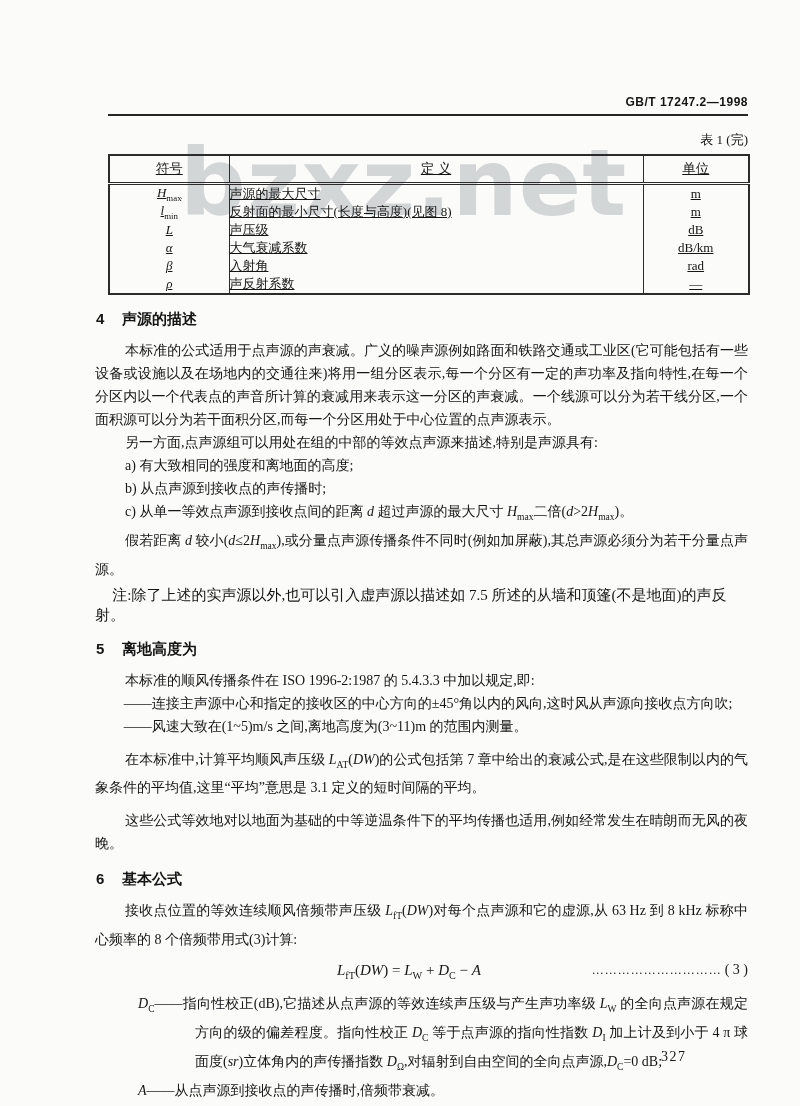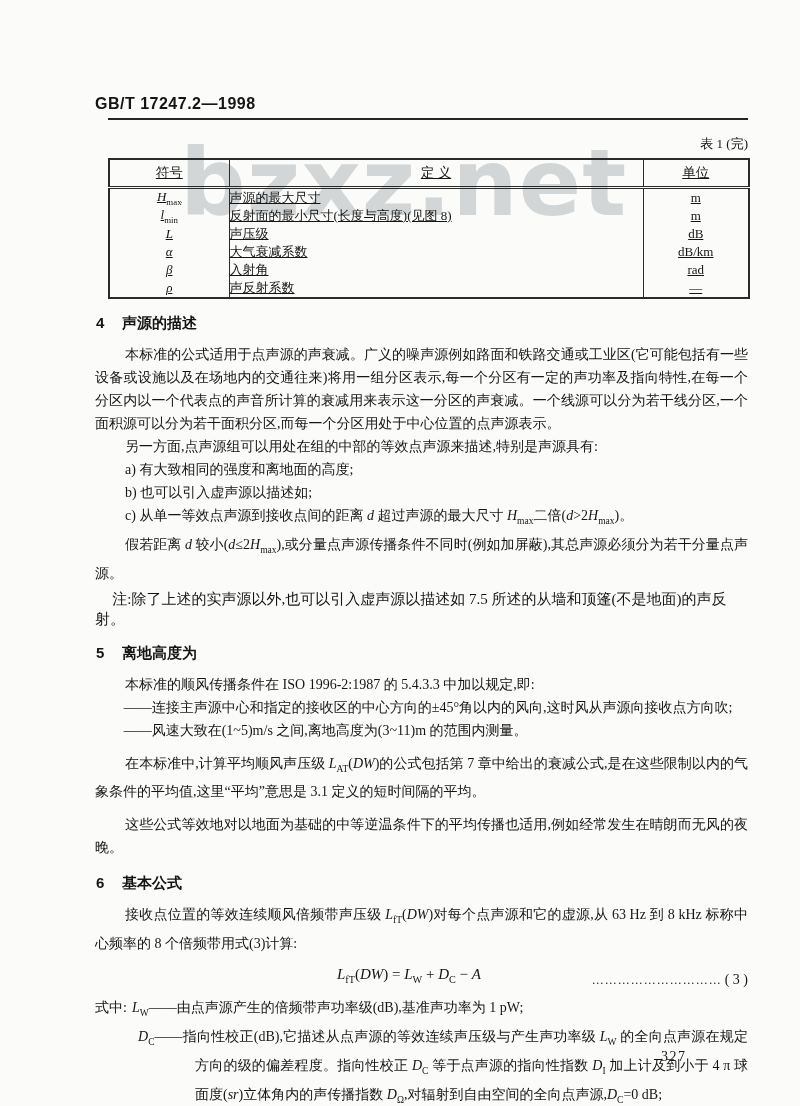--- a/index.html
+++ b/index.html
@@ -17,23 +17,23 @@
     font-family:"DejaVu Sans",sans-serif;
     font-weight:bold; font-size:92px; line-height:1;
     color:rgba(152,160,166,0.40);
     letter-spacing:1px;
     user-select:none; pointer-events:none;
   }
   
   .content { position:absolute; left:95px; top:88px; width:653px; z-index:2; }
 
   .doc-code {
-    margin-top:7px; text-align:left;
+    margin-top:7px; text-align:right;
     font-family:"Liberation Sans","DejaVu Sans",sans-serif;
-    font-weight:bold; font-size:16px; letter-spacing:0.5px;
+    font-weight:bold; font-size:12px; letter-spacing:0.5px;
   }
   .header-rule {
     border:none; border-top:2px solid #262626;
     margin:5px 0 0 13px; width:640px; height:0;
   }
 
   .table-title { margin-top:15px; text-align:right; font-size:13px; }
 
   table.spec {
     margin:5px 0 0 13px; width:640px;
@@ -67,21 +67,21 @@
   }
   p.body.follow { margin-top:0; }
   p.item { margin:0; font-size:14px; line-height:23px; text-indent:2.15em; }
   p.bullet {
     margin:0; font-size:14px; line-height:23px;
     padding-left:3.1em; text-indent:-1.05em; text-align:justify;
   }
   p.note { margin:4px 0 0 0; font-size:15px; line-height:20px; text-indent:1.15em; }
 
   .formula-line {
-    display:flex; align-items:flex-end;
+    display:flex; align-items:flex-start;
     margin:7px 0 4px 0; font-size:15px; line-height:24px;
   }
   .formula { margin-left:242px; white-space:nowrap; }
   .formula-dots { margin-left:auto; font-size:12px; letter-spacing:1px; }
   .formula-num { margin-left:3px; font-size:14px; }
 
   .where-terms { margin-top:2px; }
   p.term {
     margin:0; padding-left:100px; text-indent:-57px;
     font-size:14px; line-height:23px; text-align:justify;
@@ -153,21 +153,21 @@
       </tr>
     </tbody>
   </table>
 
   <div class="sec-head">
     <span class="sec-num">4</span><span>声源的描述</span>
   </div>
   <p class="body">本标准的公式适用于点声源的声衰减。广义的噪声源例如路面和铁路交通或工业区(它可能包括有一些设备或设施以及在场地内的交通往来)将用一组分区表示,每一个分区有一定的声功率及指向特性,在每一个分区内以一个代表点的声音所计算的衰减用来表示这一分区的声衰减。一个线源可以分为若干线分区,一个面积源可以分为若干面积分区,而每一个分区用处于中心位置的点声源表示。</p>
   <p class="body follow">另一方面,点声源组可以用处在组的中部的等效点声源来描述,特别是声源具有:</p>
   <p class="item rich">a) 有大致相同的强度和离地面的高度;</p>
-  <p class="item rich">b) 也可以引入虚声源以描述如;</p>
+  <p class="item rich">b) 从点声源到接收点的声传播时;</p>
   <p class="item rich">c) 从单一等效点声源到接收点间的距离 <i>d</i> 超过声源的最大尺寸 <i>H</i><sub>max</sub>二倍(<i>d</i>&gt;2<i>H</i><sub>max</sub>)。</p>
   <p class="body follow rich">假若距离 <i>d</i> 较小(<i>d</i>≤2<i>H</i><sub>max</sub>),或分量点声源传播条件不同时(例如加屏蔽),其总声源必须分为若干分量点声源。</p>
   <p class="note">注:除了上述的实声源以外,也可以引入虚声源以描述如 7.5 所述的从墙和顶篷(不是地面)的声反射。</p>
 
   <div class="sec-head">
     <span class="sec-num">5</span><span>离地高度为</span>
   </div>
   <p class="body">本标准的顺风传播条件在 ISO 1996-2:1987 的 5.4.3.3 中加以规定,即:</p>
   <p class="bullet">——连接主声源中心和指定的接收区的中心方向的±45°角以内的风向,这时风从声源向接收点方向吹;</p>
   <p class="bullet">——风速大致在(1~5)m/s 之间,离地高度为(3~11)m 的范围内测量。</p>
@@ -179,20 +179,19 @@
   </div>
   <p class="body rich">接收点位置的等效连续顺风倍频带声压级 <i>L</i><sub>fT</sub>(<i>DW</i>)对每个点声源和它的虚源,从 63 Hz 到 8 kHz 标称中心频率的 8 个倍频带用式(3)计算:</p>
 
   <div class="formula-line">
     <span class="formula rich"><i>L</i><sub>fT</sub>(<i>DW</i>) = <i>L</i><sub>W</sub> + <i>D</i><sub>C</sub> − <i>A</i></span>
     <span class="formula-dots">…………………………</span>
     <span class="formula-num">( 3 )</span>
   </div>
 
   <div class="where-terms">
-    <p class="term first"><span class="where-label">式中:</span><span class="rich"><i>L</i><sub>W</sub>——由点声源产生的倍频带声功率级(dB),基准声功率为 1 pW;</span></p>
     <p class="term rich"><i>D</i><sub>C</sub>——指向性校正(dB),它描述从点声源的等效连续声压级与产生声功率级 <i>L</i><sub>W</sub> 的全向点声源在规定方向的级的偏差程度。指向性校正 <i>D</i><sub>C</sub> 等于点声源的指向性指数 <i>D</i><sub>I</sub> 加上计及到小于 4 π 球面度(<i>sr</i>)立体角内的声传播指数 <i>D</i><sub>Ω</sub>,对辐射到自由空间的全向点声源,<i>D</i><sub>C</sub>=0 dB;</p>
     <p class="term rich"><i>A</i>——从点声源到接收点的声传播时,倍频带衰减。</p>
   </div>
 
 </div>
 
 <div class="page-number">327</div>
 
 </body></html>

